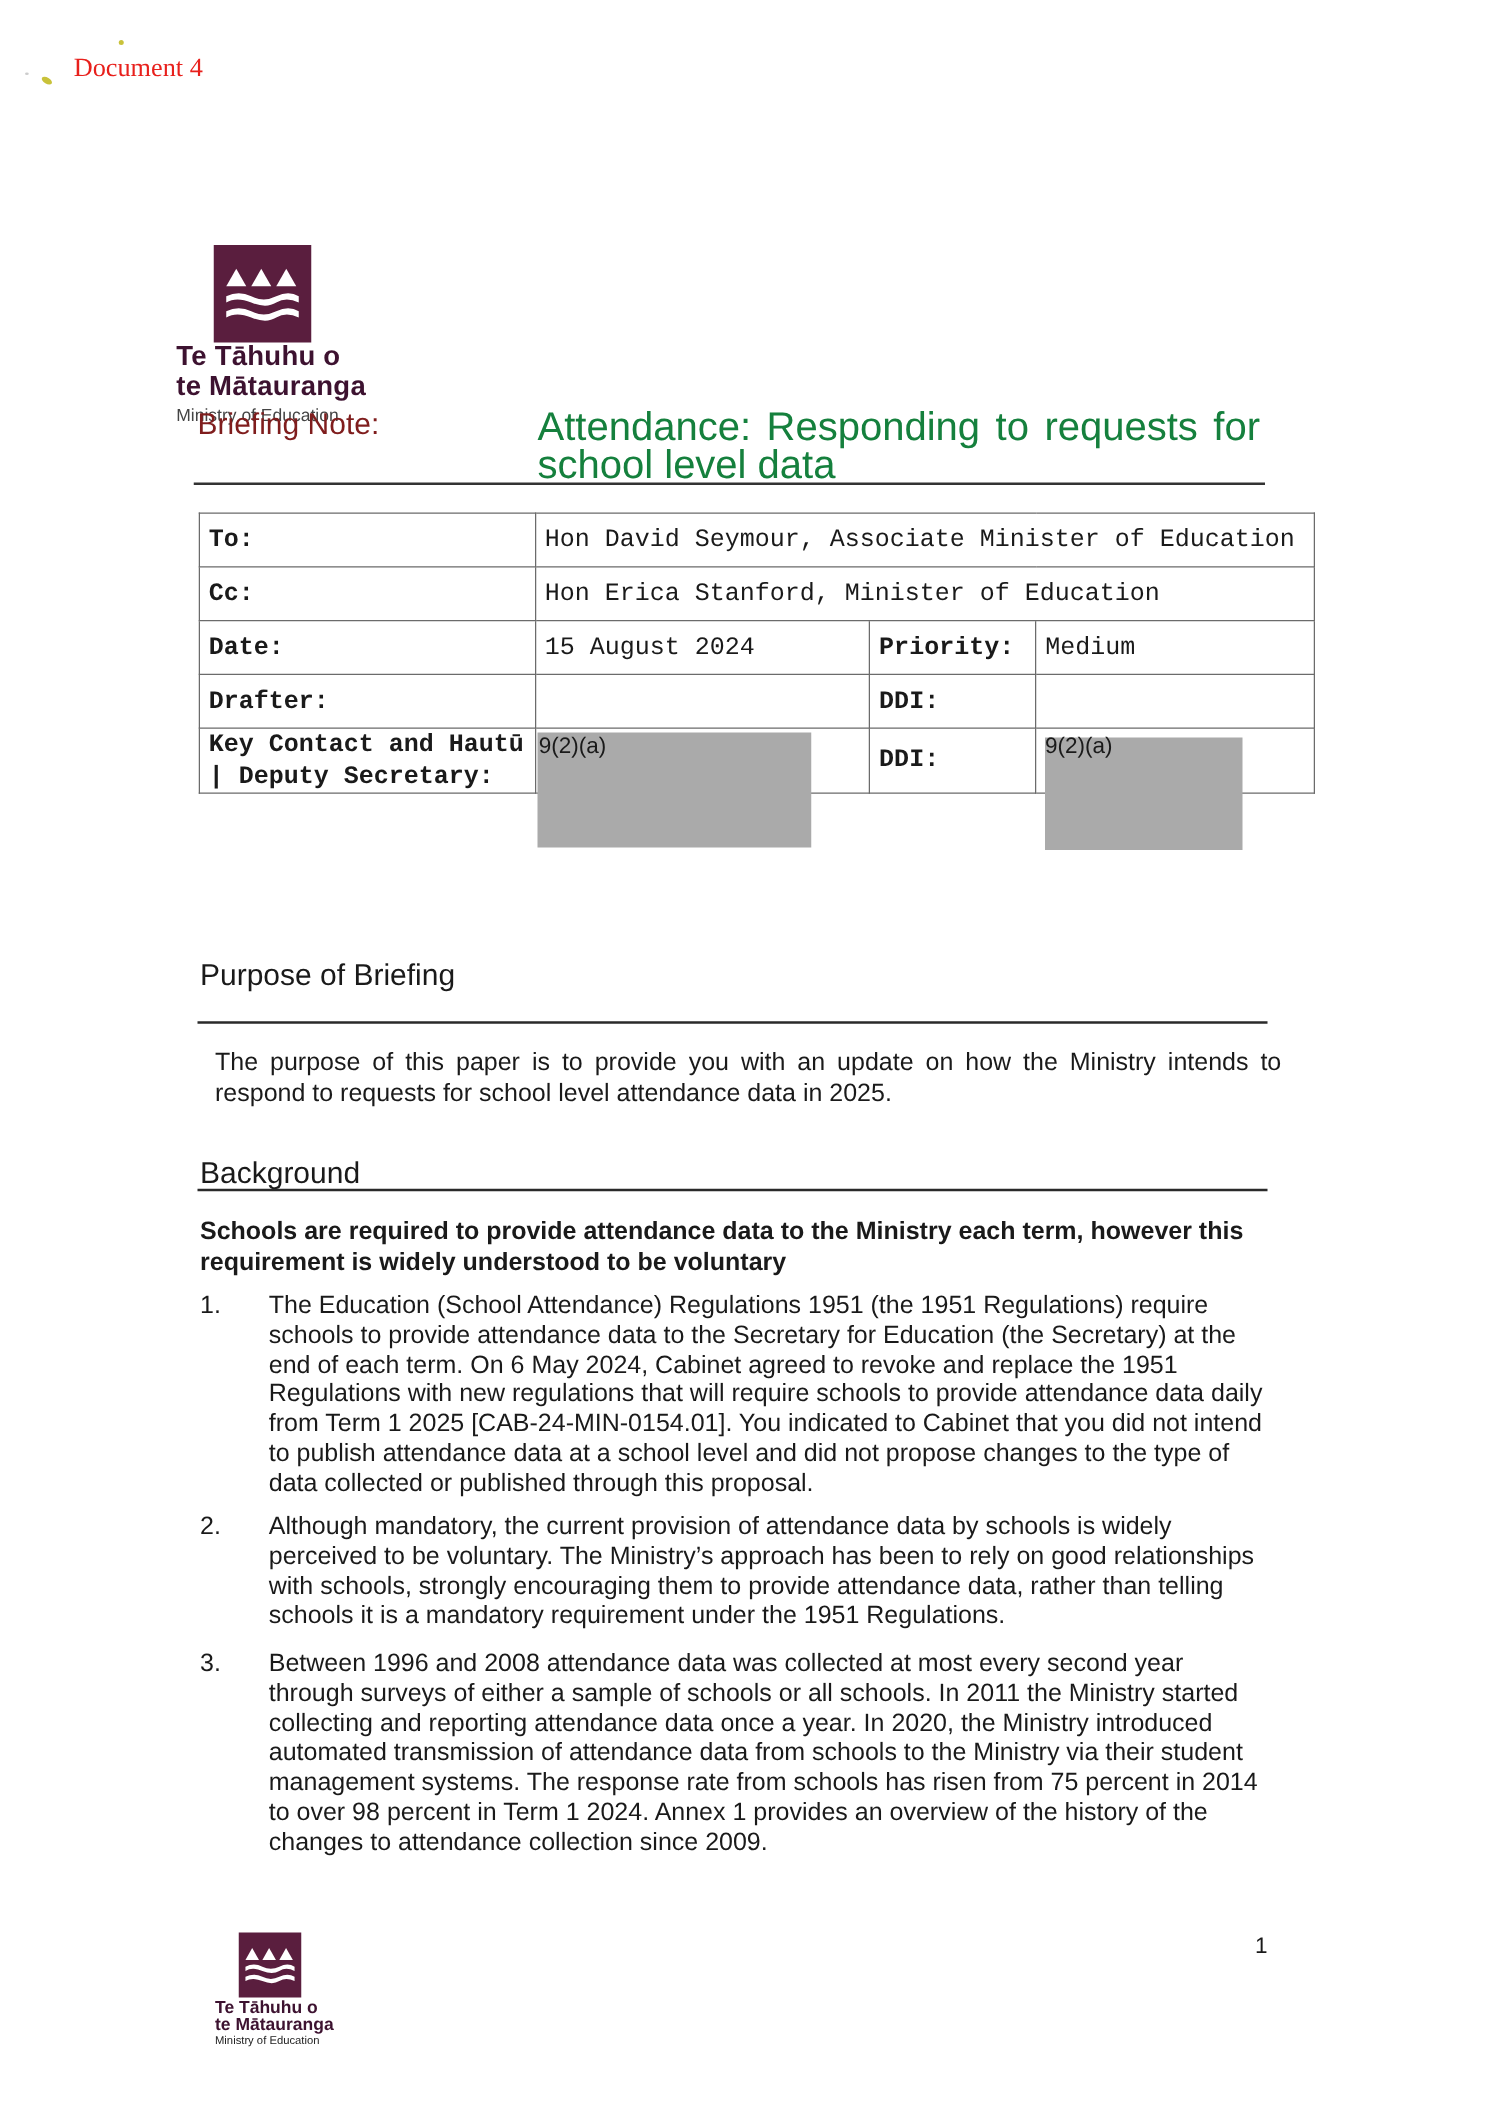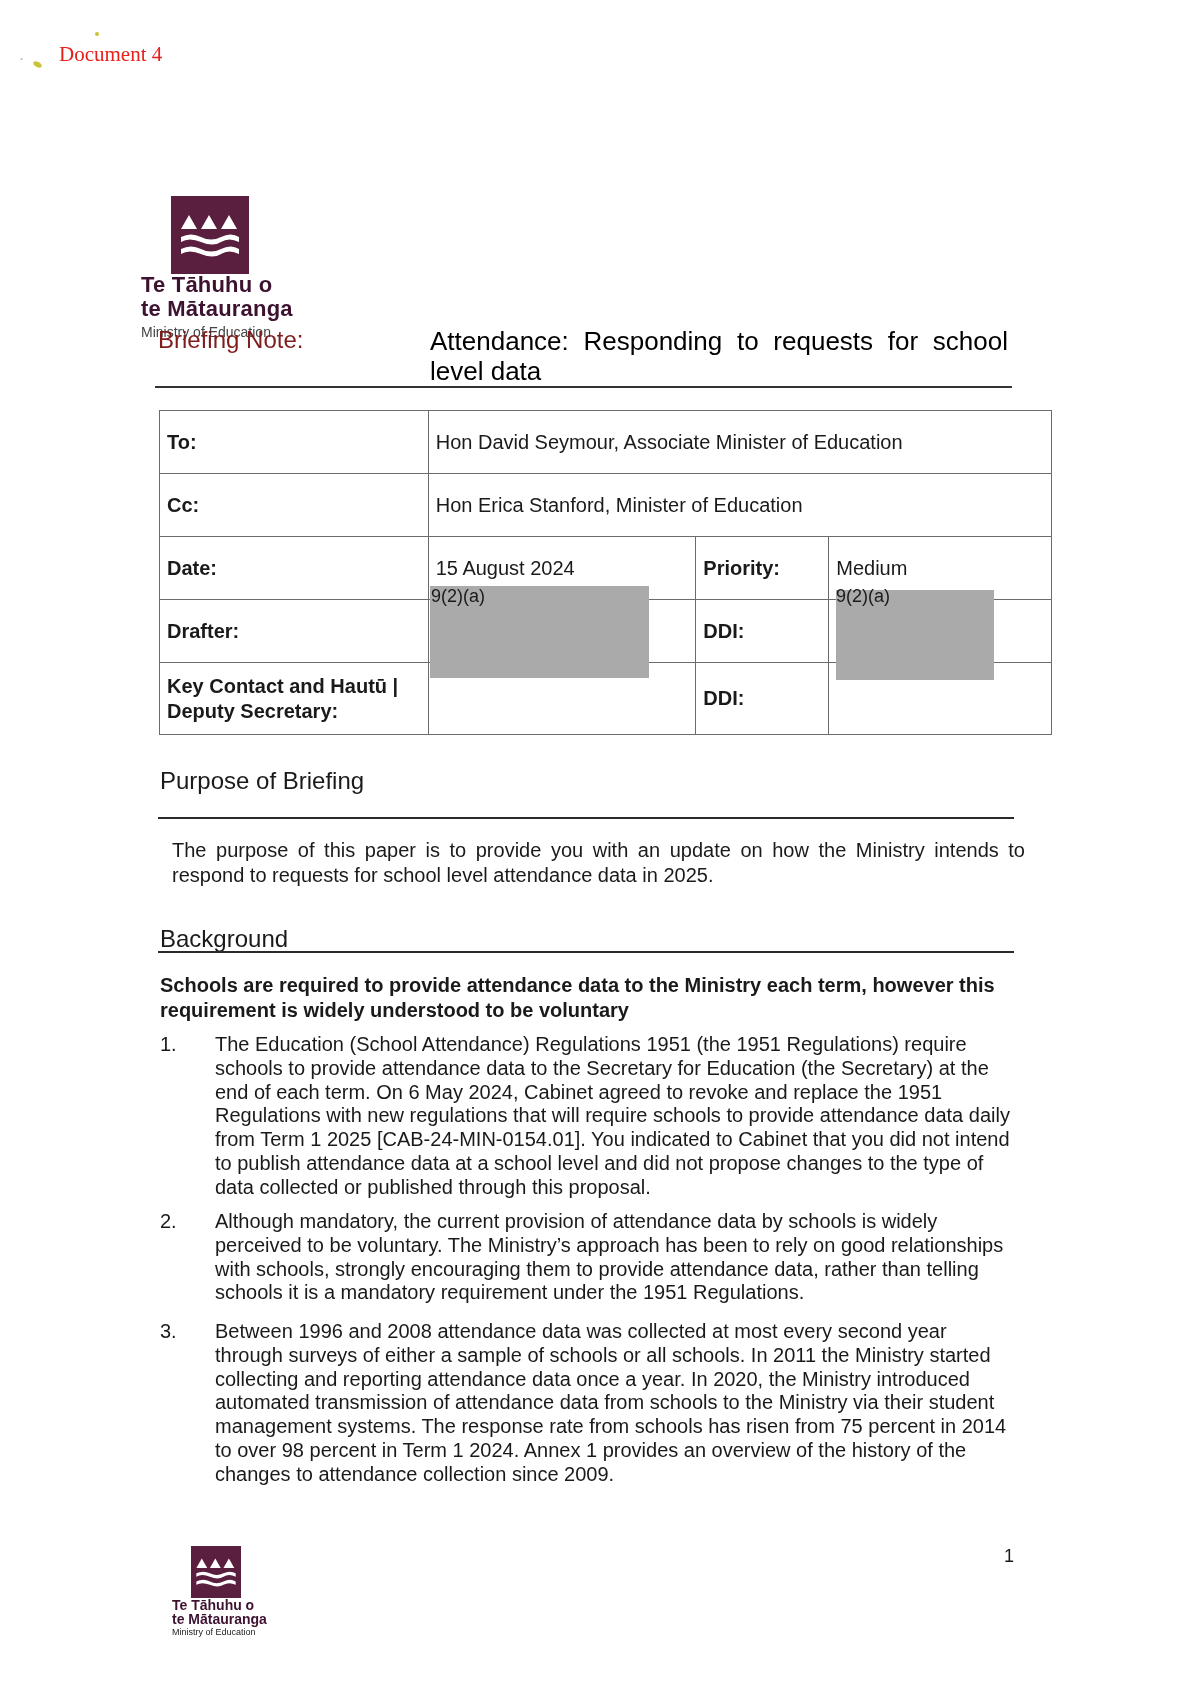--- a/index.html
+++ b/index.html
@@ -21,25 +21,25 @@
   .top-logo .logo-l2 { margin-top:2px; }
   .top-logo .logo-l3 { font-size:14px; margin-top:5px; }
 
   .foot-logo { left:166px; top:1546px; }
   .foot-logo .logo-mark { width:50px; height:52px; }
   .foot-logo .logo-text { margin-left:6px; }
   .foot-logo .logo-l1, .foot-logo .logo-l2 { font-size:14px; }
   .foot-logo .logo-l3 { font-size:9px; margin-top:2px; color:#222; }
 
   .brief-label { left:158px; top:326px; font-size:24px; font-weight:normal; color:#7f1d1d; }
-  .brief-title { left:430px; top:326px; width:578px; font-size:26px; line-height:30px; text-align:justify; text-align-last:left; color:#000000; }
+  .brief-title { left:430px; top:326px; width:578px; font-size:32px; line-height:30px; text-align:justify; text-align-last:left; color:#15803d; }
   .title-rule { left:155px; top:386px; width:857px; height:2px; background:#333; }
 
   table.meta { position:absolute; left:159px; top:410px; width:893px; border-collapse:collapse; font-size:20px; }
-  table.meta td { border:1.5px solid #6b6b6b; padding:10px 7px; vertical-align:middle; }
+  table.meta td { border:1.5px solid #6b6b6b; padding:0 7px; vertical-align:middle;font-family:Liberation Mono, monospace; }
   table.meta td.k { font-weight:bold; color:#1a1a1a; }
   .c1 { width:254px; } .c2 { width:253px; } .c3 { width:118px; } .c4 { width:208px;margin-top:42px; }
   tr.h43 td { height:42px; }
   tr.h50 td { height:51px; }
   tr.h65 td { height:64px; line-height:26px; }
   .redact { position:absolute; background:#aaaaaa; }
   .redact-code { position:absolute; font-size:18px; color:#1a1a1a; }
 
   .sec-head { left:160px; font-size:24px; color:#1a1a1a; }
   .sec-rule { left:158px; width:856px; height:2px; background:#2a2a2a; }

